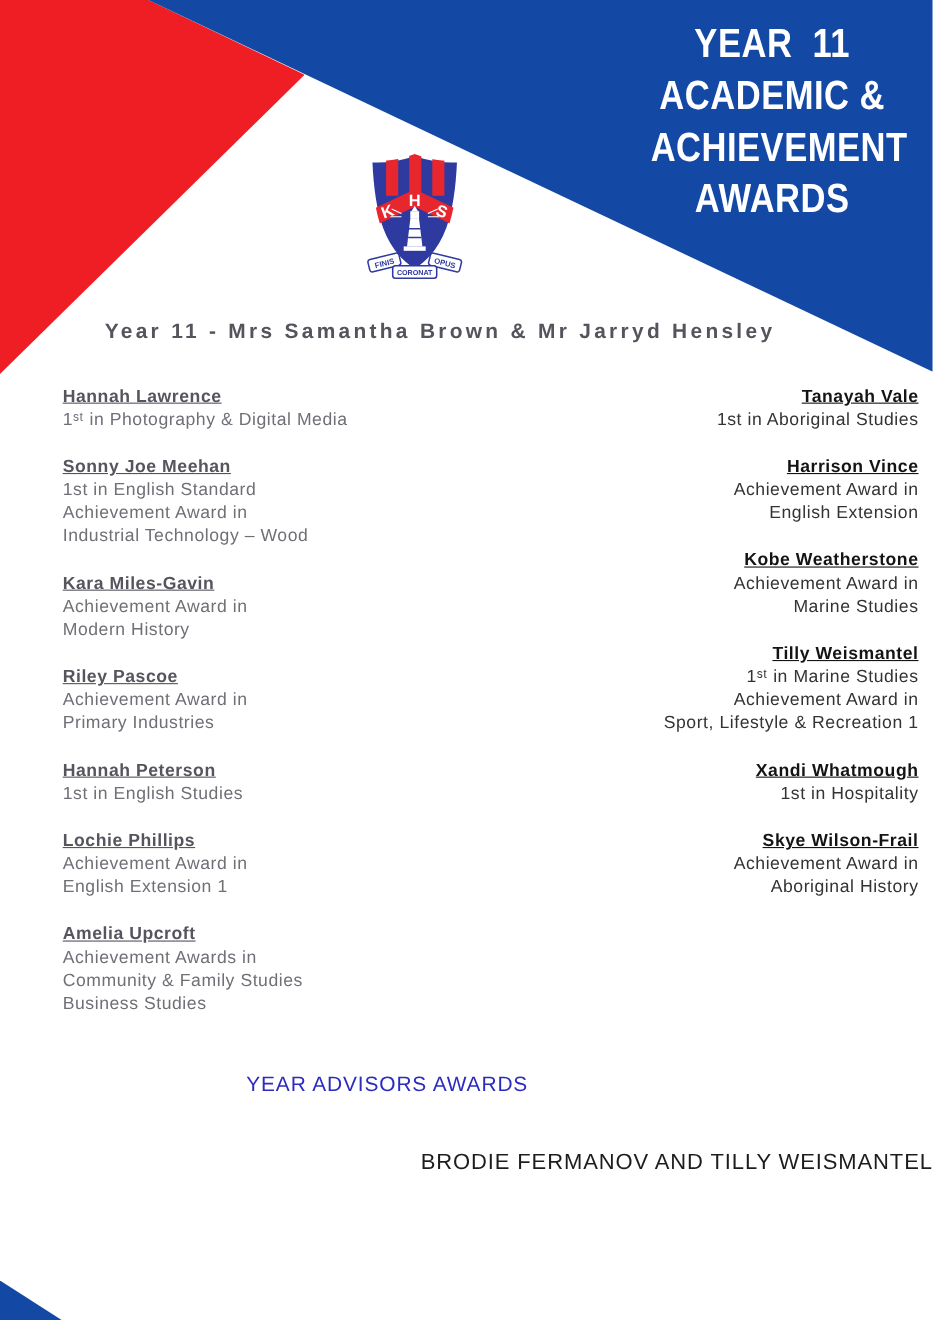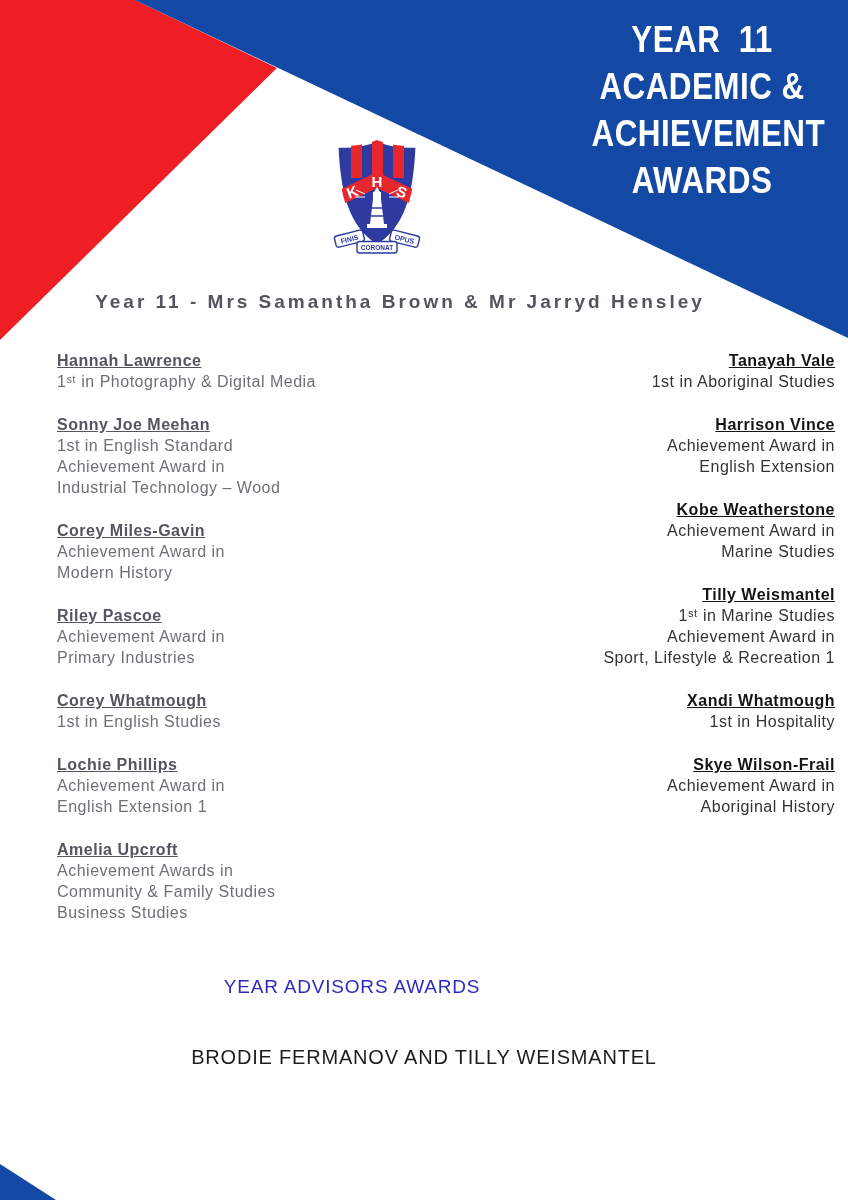--- a/index.html
+++ b/index.html
@@ -71,21 +71,21 @@
   .col-left .award-line{color:var(--award-gray);}
   .col-right .student-name{color:var(--name-black);}
   .col-right .award-line{color:var(--award-black);}
 
   
   .advisors-title{
     position:absolute;top:976px;left:0;width:704px;text-align:center;
     font-size:19px;letter-spacing:0.8px;color:var(--advisors-blue);
   }
   .advisors-names{
-    position:absolute;top:1046px;left:0;width:848px;text-align:center;
+    position:absolute;top:1046px;left:0;width:848px;text-align:right;
     font-size:20px;letter-spacing:0.8px;color:var(--footer-black);
   }
 </style>
 </head>
 <body>
 
 <div class="page">
 
   <div class="red-triangle"></div>
   <div class="blue-banner"></div>
@@ -156,31 +156,31 @@
         <div class="student-name">Hannah Lawrence</div>
         <div class="award-line">1ˢᵗ in Photography &amp; Digital Media</div>
       </div>
       <div class="entry">
         <div class="student-name">Sonny Joe Meehan</div>
         <div class="award-line">1st in English Standard</div>
         <div class="award-line">Achievement Award in</div>
         <div class="award-line">Industrial Technology – Wood</div>
       </div>
       <div class="entry">
-        <div class="student-name">Corey Miles-Gavin</div>
+        <div class="student-name">Kara Miles-Gavin</div>
         <div class="award-line">Achievement Award in</div>
         <div class="award-line">Modern History</div>
       </div>
       <div class="entry">
         <div class="student-name">Riley Pascoe</div>
         <div class="award-line">Achievement Award in</div>
         <div class="award-line">Primary Industries</div>
       </div>
       <div class="entry">
-        <div class="student-name">Corey Whatmough</div>
+        <div class="student-name">Hannah Peterson</div>
         <div class="award-line">1st in English Studies</div>
       </div>
       <div class="entry">
         <div class="student-name">Lochie Phillips</div>
         <div class="award-line">Achievement Award in</div>
         <div class="award-line">English Extension 1</div>
       </div>
       <div class="entry">
         <div class="student-name">Amelia Upcroft</div>
         <div class="award-line">Achievement Awards in</div>

